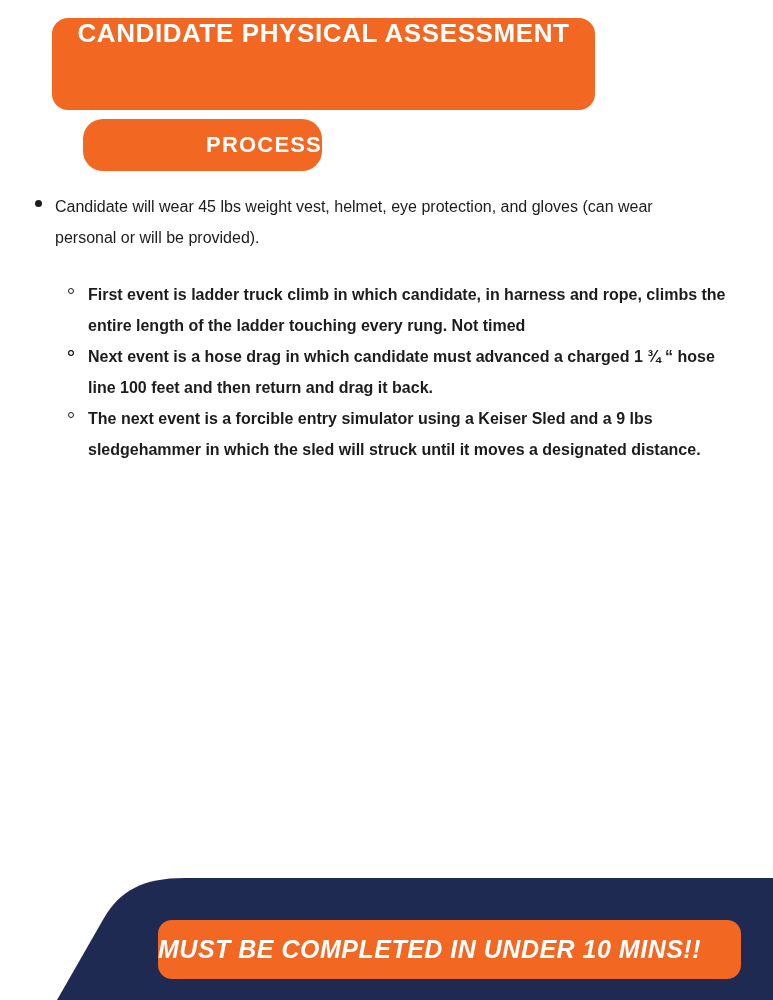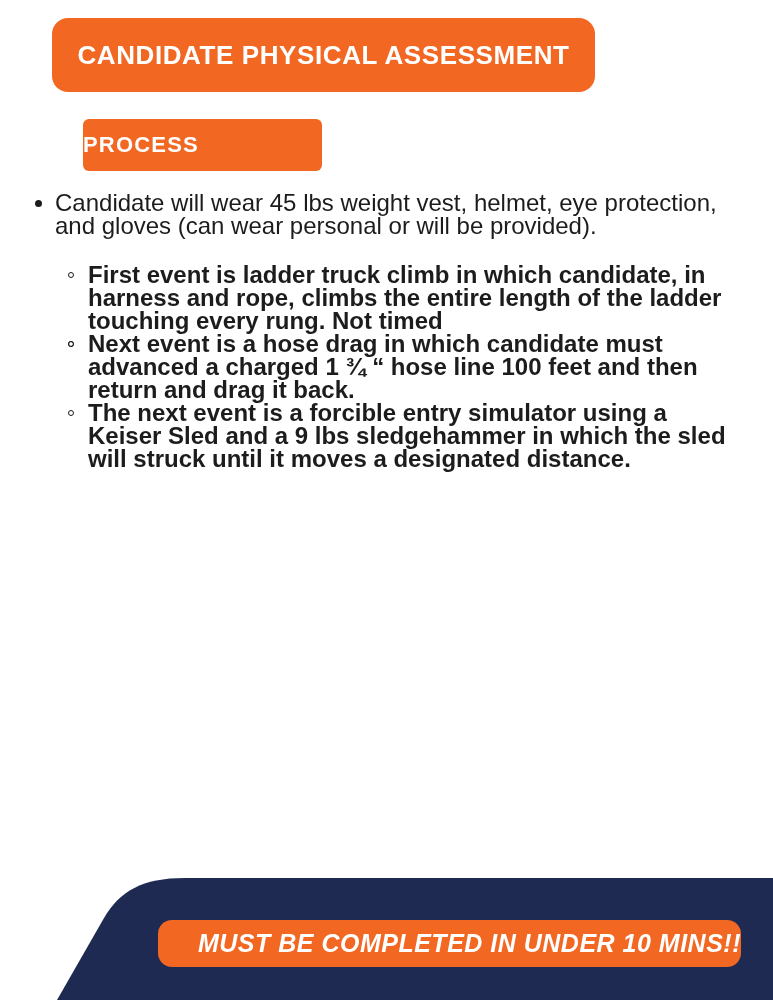--- a/index.html
+++ b/index.html
@@ -10,62 +10,62 @@
   }
   *{box-sizing:border-box;margin:0;padding:0;}
   html,body{background:#e8e8e8;}
   body{font-family:"Liberation Sans","DejaVu Sans",sans-serif;}
   .page{
     position:relative;width:773px;height:1000px;background:var(--bg);
     overflow:hidden;margin:0 auto;
   }
   
   .banner{
-    position:absolute;left:52px;top:18px;width:543px;height:74px;
+    position:absolute;left:52px;top:18px;width:543px;height:92px;
     background:var(--orange);border-radius:16px;
-    display:flex;align-items:center;justify-content:center;
+    display:flex;align-items:flex-start;justify-content:center;
   }
   .banner span{
     color:#fff;font-weight:800;font-size:26px;letter-spacing:.6px;white-space:nowrap;
   }
   
   .process-pill{
     position:absolute;left:83px;top:119px;width:239px;height:52px;
-    background:var(--orange);border-radius:6px;
-    display:flex;align-items:center;justify-content:flex-start;
+    background:var(--orange);border-radius:20px;
+    display:flex;align-items:center;justify-content:flex-end;
   }
   .process-pill span{
     color:#fff;font-weight:800;font-size:22px;letter-spacing:1.2px;
   }
   
   .content{
     position:absolute;left:33px;top:191px;width:700px;
-    color:var(--ink);font-size:24px;line-height:23px;
+    color:var(--ink);font-size:16px;line-height:31px;
   }
   .content ul{list-style:none;}
   .main-item{position:relative;padding:0 15px 0 22px;}
   .bullet-dot{
     position:absolute;left:2px;top:9px;width:7px;height:7px;
     background:var(--ink);border-radius:50%;
   }
   .sub-list{margin:26px 0 0 35px;font-weight:bold;}
   .sub-item{position:relative;padding-left:20px;}
   .ring{
     position:absolute;left:0;top:9px;width:6px;height:6px;
     border:1.6px solid var(--ink);border-radius:50%;background:transparent;
   }
   .closing-item{margin-top:37px;}
   
   .footer{position:absolute;left:0;top:878px;width:773px;height:122px;}
   .footer svg{position:absolute;left:0;top:0;width:100%;height:100%;display:block;}
   .footer svg path{fill:var(--navy);}
   .footer-pill{
-    position:absolute;left:158px;top:42px;width:583px;height:47px;
+    position:absolute;left:158px;top:42px;width:583px;height:59px;
     background:var(--orange);border-radius:14px;
-    display:flex;align-items:center;justify-content:flex-end;
+    display:flex;align-items:center;justify-content:flex-start;
   }
   .footer-pill span{
     color:#fff;font-weight:800;font-style:italic;font-size:25px;letter-spacing:.5px;
     white-space:nowrap;
   }
 </style>
 </head>
 <body>
 
 <div class="page">

